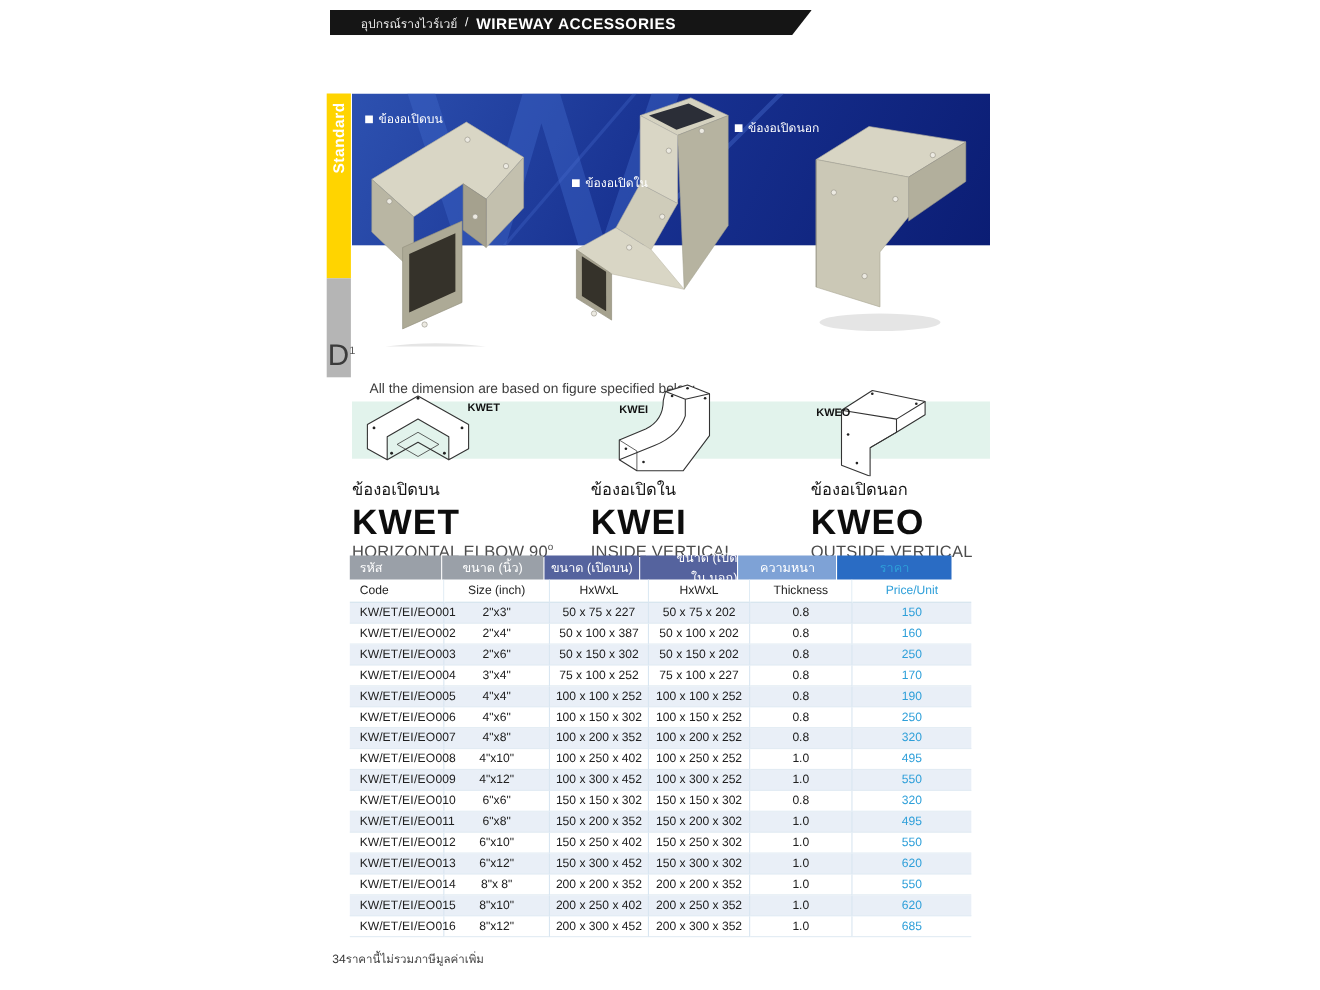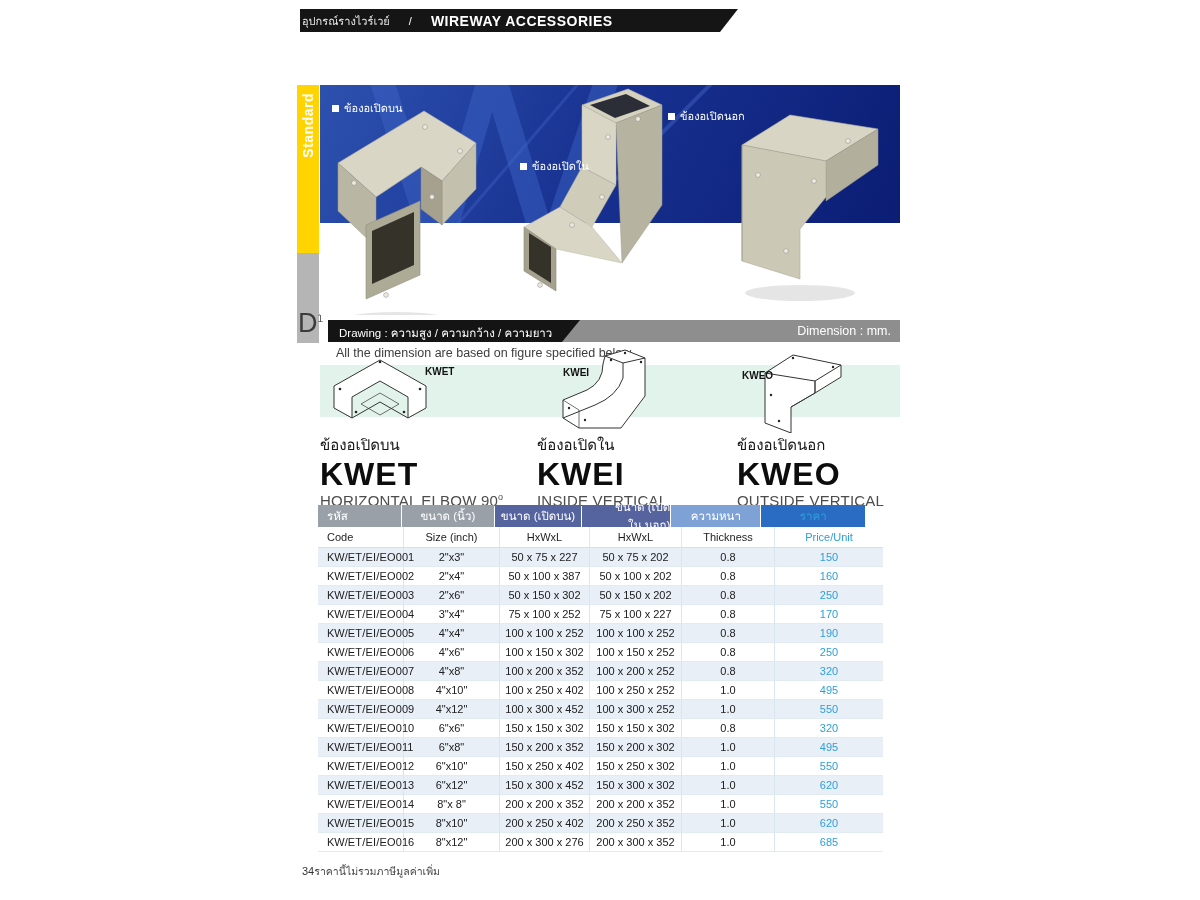--- a/index.html
+++ b/index.html
@@ -3,21 +3,21 @@
 <meta charset="utf-8">
 <style>
   html,body{margin:0;padding:0;}
   body{width:1200px;height:900px;background:#ffffff;position:relative;
        font-family:"Liberation Sans", sans-serif;color:#222;overflow:hidden;}
   .page{position:absolute;left:290px;top:0;width:620px;height:900px;background:#fff;}
 
   
   .topbar{position:absolute;left:10px;top:9px;width:438px;height:23px;background:#151515;
           clip-path:polygon(0 0,100% 0,calc(100% - 18px) 100%,0 100%);
-          display:flex;align-items:center;padding-left:2px;box-sizing:border-box;color:#fff;gap:12px;}
+          display:flex;align-items:center;padding-left:28px;box-sizing:border-box;color:#fff;}
   .topbar .th{font-size:11px;color:#e8e8e8;}
   .topbar .sep{margin:0 7px;font-size:11px;color:#fff;}
   .topbar .en{font-size:14px;font-weight:bold;letter-spacing:.5px;}
 
   
   .std-tab{position:absolute;left:7px;top:85px;width:22px;height:168px;background:#ffd400;}
   .std-text{position:absolute;left:50%;top:8px;transform:translateX(-50%) rotate(180deg);
             writing-mode:vertical-rl;color:#fff;font-size:14px;font-weight:bold;letter-spacing:.5px;}
   .gray-tab{position:absolute;left:7px;top:253px;width:22px;height:90px;background:#b5b5b5;}
   .d-label{position:absolute;left:8px;top:308px;font-size:27px;color:#3b3b3b;}
@@ -161,25 +161,20 @@
     <div class="blabel" style="left:200px;top:72px;">
       <span class="sq"></span>
       <span>ข้องอเปิดใน</span>
     </div>
     <div class="blabel" style="left:348px;top:22px;">
       <span class="sq"></span>
       <span>ข้องอเปิดนอก</span>
     </div>
   </div>
 
-  <div class="draw-bar">
-    <div class="draw-black"></div>
-    <span class="draw-left-text">Drawing : ความสูง / ความกว้าง / ความยาว</span>
-    <span class="draw-right-text">Dimension : mm.</span>
-  </div>
 
   <div class="dim-note">All the dimension are based on figure specified below</div>
 
   <div class="mint"></div>
 
   <svg class="diag" style="left:38px;top:352px;" width="130" height="74" viewBox="0 0 130 74">
     <g fill="#ffffff" stroke="#333" stroke-width="1" stroke-linejoin="round">
       <path d="M6,34 L52,8 L98,34 L98,56 L80,66 L80,45 L52,29 L24,45 L24,66 L6,56 Z"></path>
       <path d="M24,66 L52,50 L80,66" fill="none"></path>
       <path d="M33,52 L52,41 L71,52 L52,63 Z" fill="none" stroke-width="0.7"></path>
@@ -370,21 +365,21 @@
           <div class="tcell c0">KW/<span class="code-mid">ET/EI/EO</span> 015</div>
           <div class="tcell c1">8"x10"</div>
           <div class="tcell c2">200 x 250 x 402</div>
           <div class="tcell c3">200 x 250 x 352</div>
           <div class="tcell c4">1.0</div>
           <div class="tcell c5">620</div>
         </div>
         <div class="trow even">
           <div class="tcell c0">KW/<span class="code-mid">ET/EI/EO</span> 016</div>
           <div class="tcell c1">8"x12"</div>
-          <div class="tcell c2">200 x 300 x 276</div>
+          <div class="tcell c2">200 x 300 x 452</div>
           <div class="tcell c3">200 x 300 x 352</div>
           <div class="tcell c4">1.0</div>
           <div class="tcell c5">685</div>
         </div>
       </div>
   </div>
 
   <div class="footer">
     <span class="pgno">34</span>
     <span class="note">ราคานี้ไม่รวมภาษีมูลค่าเพิ่ม</span>

